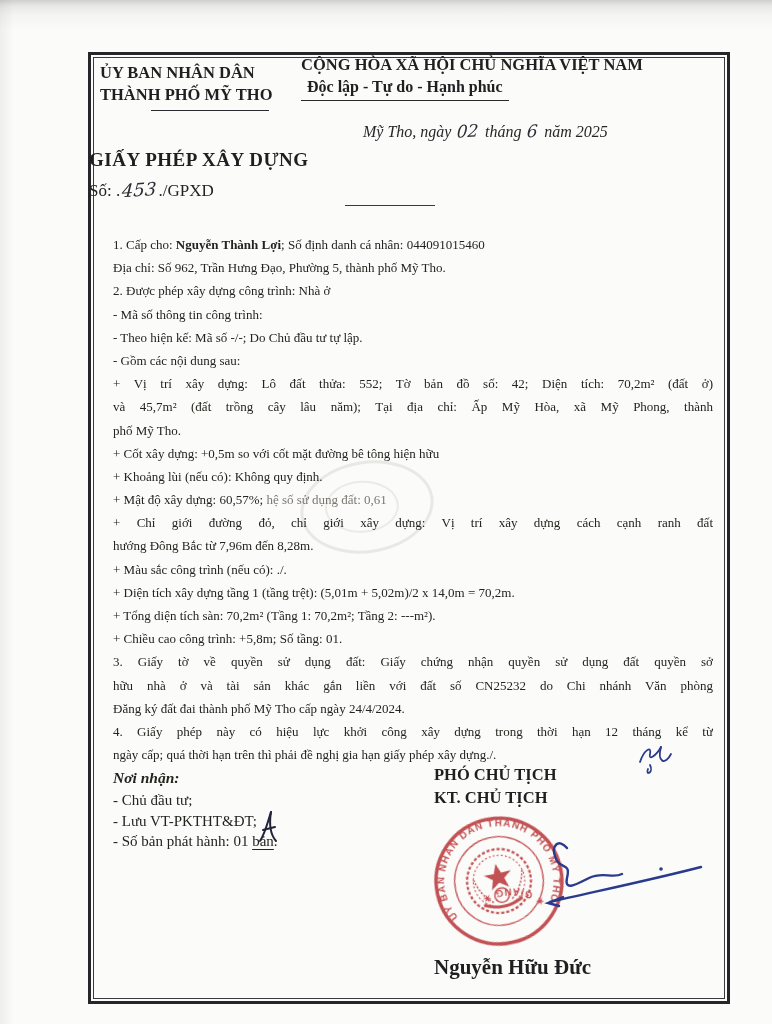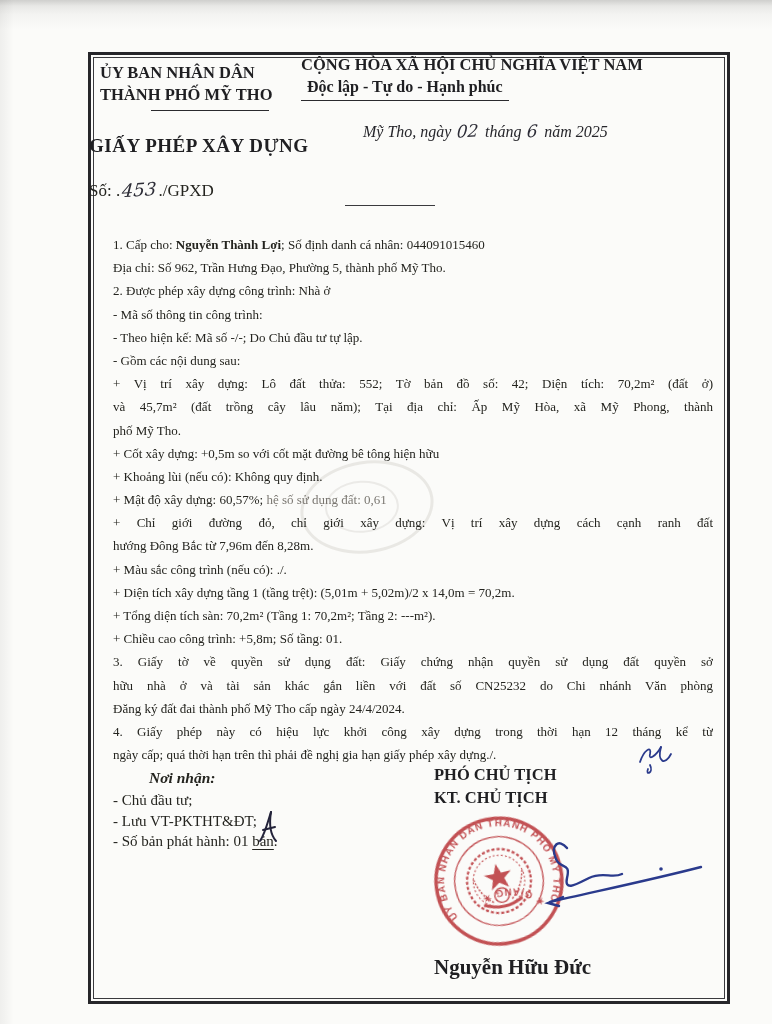--- a/index.html
+++ b/index.html
@@ -20,38 +20,38 @@
   }
   .frame-inner{position:absolute;inset:2px;border:1px solid #3a3a3e;}
   .abs{position:absolute;}
   .ctr{text-align:left;}
 
   .org{left:100px;top:62px;width:220px;font-size:16.5px;font-weight:700;line-height:22px;color:#1f1f22;}
   .org-rule{width:118px;border-top:1.5px solid #2a2a2e;margin:4px auto 0;}
   .national{left:295px;top:54px;width:320px;font-size:16.5px;font-weight:700;line-height:22px;color:#1f1f22;white-space:nowrap;margin-left:6px;}
   .national .l2{display:inline-block;font-size:16px;border-bottom:1.5px solid #2a2a2e;padding:0 6px 2px;}
   .dateline{left:363px;top:121px;width:300px;font-size:16px;font-style:italic;color:#26262b;}
-  .doc-title{left:89px;top:135px;width:640px;font-size:19px;font-weight:700;letter-spacing:.5px;color:#1f1f22;}
+  .doc-title{left:89px;top:149px;width:640px;font-size:19px;font-weight:700;letter-spacing:.5px;color:#1f1f22;}
   .doc-no{left:89px;top:179px;width:640px;font-size:17px;color:#24241f;}
   .no-rule{left:345px;top:205px;width:90px;border-top:1.5px solid #3a3a3e;}
 
   .bodytext{left:113px;top:233px;width:600px;font-size:13px;color:#24241f;}
   .ln{height:23.2px;overflow:hidden;line-height:23.2px;}
   .ln.just{text-align:justify;text-align-last:justify;}
 
   .sg-b{font-weight:700;}
   .sg-u{text-decoration:underline;text-underline-offset:3px;}
   .sg-fade{color:#5a564f;opacity:.8;filter:blur(.35px);}
   .sg-hand{
     display:inline-block;font-style:italic;font-family:"DejaVu Serif",serif;
     transform:rotate(-4deg) skewX(-8deg);font-size:1.06em;padding:0 2px;color:#2c2c36;
   }
 
   .recipients{left:113px;top:769px;width:300px;color:#24241f;}
-  .recipients .head{font-size:15.5px;font-weight:700;font-style:italic;height:21px;margin-left:36px;}
+  .recipients .head{font-size:15.5px;font-weight:700;font-style:italic;height:21px;}
   .recipients .ln{height:20.6px;line-height:20.6px;font-size:15px;}
   .signoff{left:434px;top:764px;width:260px;font-size:16.5px;font-weight:700;line-height:22.5px;color:#1f1f22;}
   .signer{left:434px;top:955px;width:260px;font-size:21px;font-weight:700;color:#1f1f22;}
 
   .seal{left:431px;top:813px;width:136px;height:136px;transform:rotate(-12deg);opacity:.88;filter:blur(.2px);}
   .signature{left:533px;top:836px;width:182px;height:74px;}
   .initial-blue{left:636px;top:738px;width:40px;height:40px;}
   .tick-mark{left:255px;top:809px;width:30px;height:36px;}
 
   .watermark{

